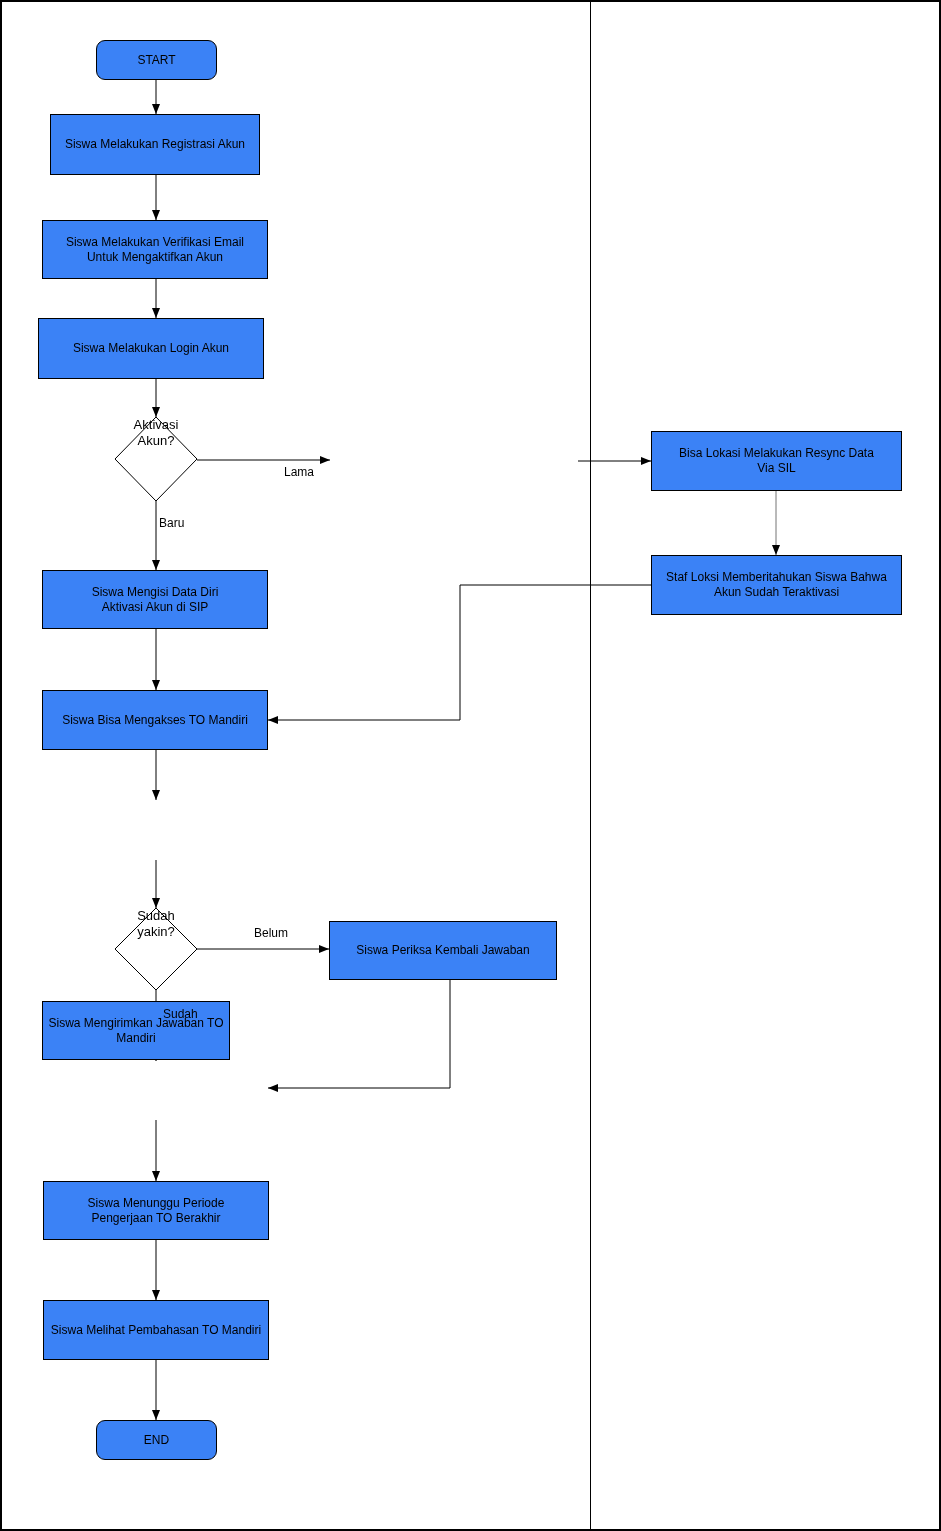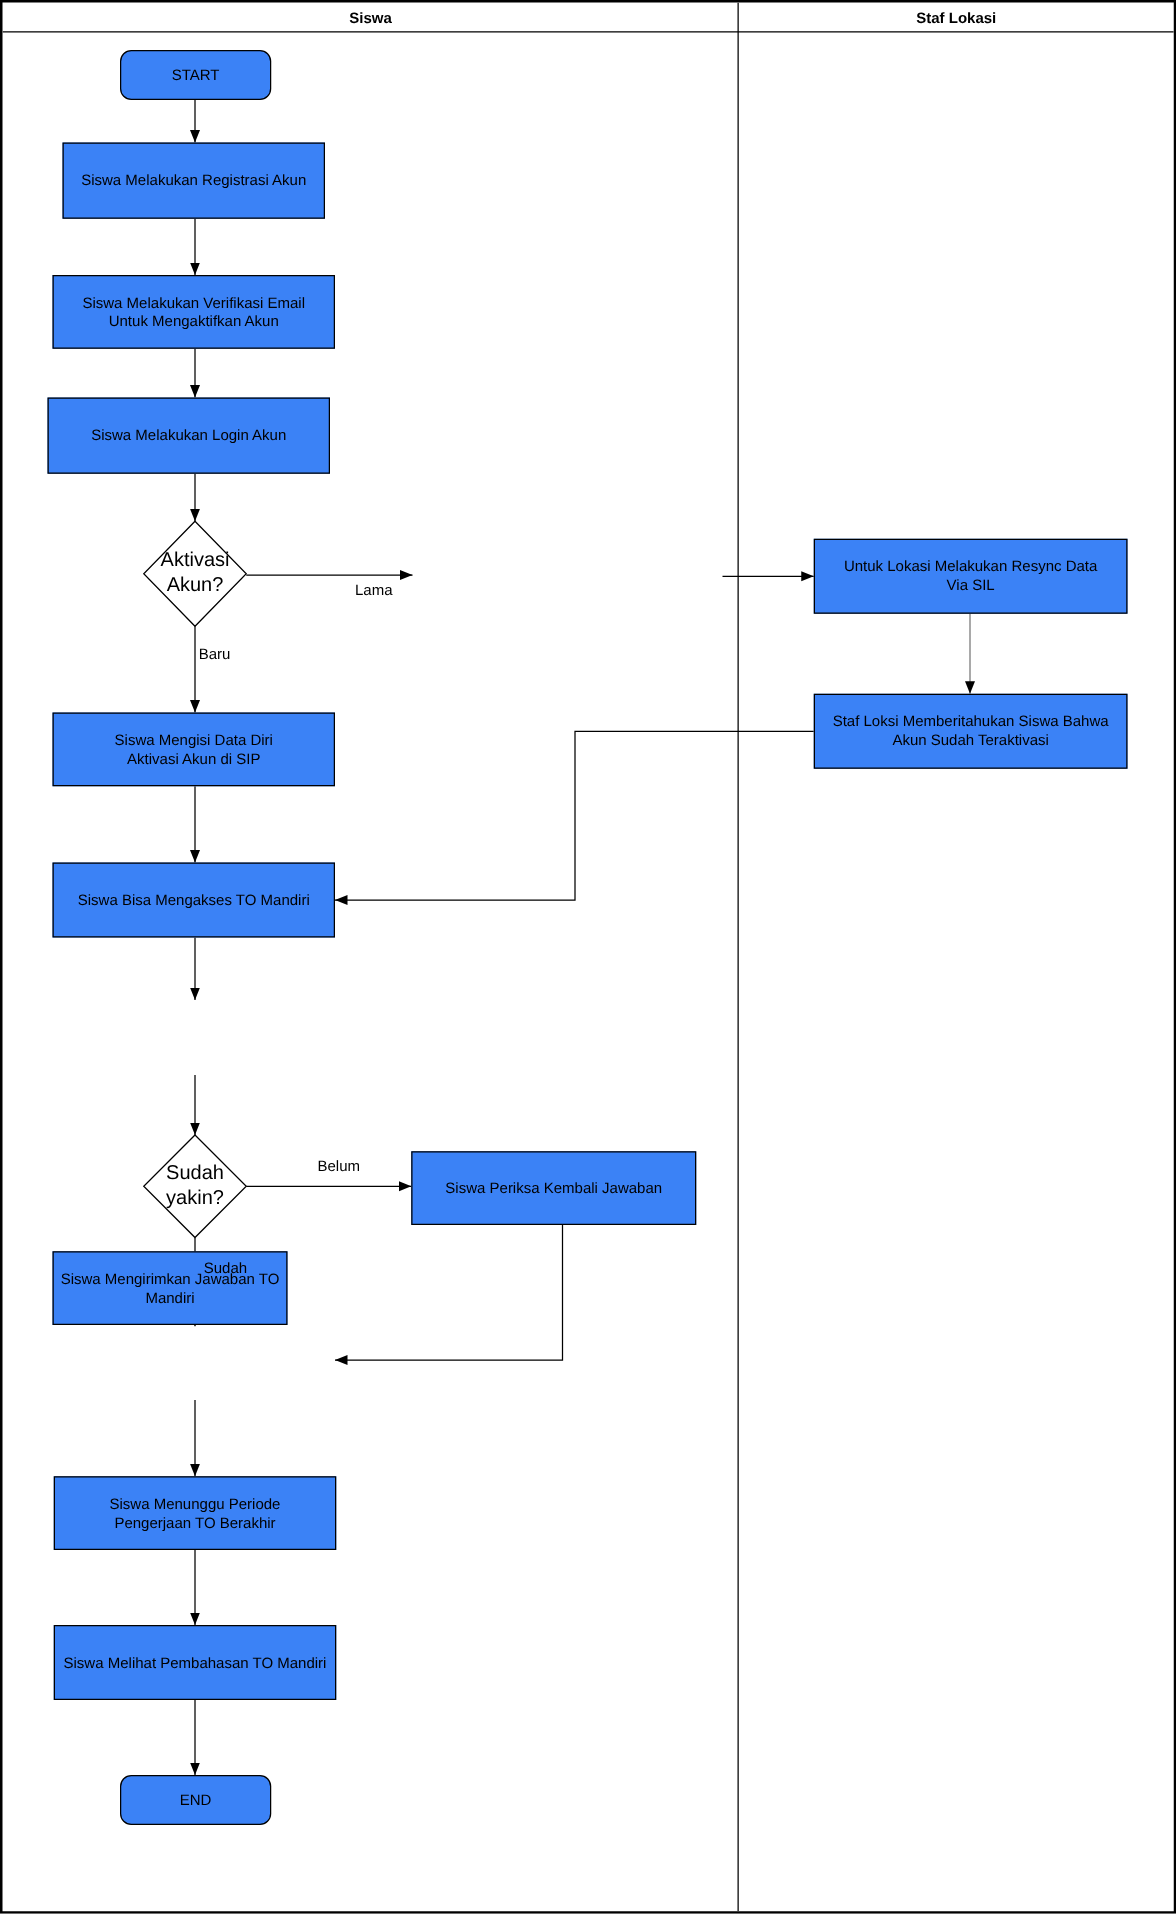--- a/index.html
+++ b/index.html
@@ -52,48 +52,39 @@
     text-align: center;
     font-size: 12px;
     line-height: 1.25;
     white-space: pre-line;
     padding: 2px;
   }
   .node.terminator { border-radius: 9px; }
   .decision-label {
     position: absolute;
     display: flex;
-    align-items: center;
     justify-content: center;
     text-align: center;
-    font-size: 16px;
+    font-size: 13px;
     line-height: 1.25;
     white-space: pre-line;
     pointer-events: none;
   }
   .edge-label {
     position: absolute;
     font-size: 12px;
     line-height: 1.1;
     white-space: nowrap;
   }
 </style>
 </head>
 <body>
 
 <div class="canvas">
 
-  <div class="lane-header">
-    <div class="lane-header-cell siswa">
-      <span>Siswa</span>
-    </div>
-    <div class="lane-header-cell staf">
-      <span>Staf Lokasi</span>
-    </div>
-  </div>
   <div class="lane-divider"></div>
 
   <svg class="edges-layer" width="937" height="1527" viewBox="0 0 937 1527">
     <defs>
       <marker id="arrow" markerUnits="userSpaceOnUse" markerWidth="11" markerHeight="9" refX="10" refY="4" orient="auto">
         <path d="M0,0 L10,4 L0,8 z" fill="#000000"></path>
       </marker>
     </defs>
     <g stroke="#000000" stroke-width="1" fill="none">
       <line x1="154" y1="78" x2="154" y2="112" marker-end="url(#arrow)"></line>
@@ -136,21 +127,21 @@
     <span>Siswa Melakukan Login Akun</span>
   </div>
 
   <div class="decision-label" style="left:113px;top:415px;width:82px;height:84px">
     <span>Aktivasi
 Akun?</span>
   </div>
 
 
   <div class="node" style="left:649px;top:429px;width:251px;height:60px">
-    <span>Untuk Lokasi Melakukan Resync Data
+    <span>Bisa Lokasi Melakukan Resync Data
 Via SIL</span>
   </div>
 
   <div class="node" style="left:649px;top:553px;width:251px;height:60px">
     <span>Staf Loksi Memberitahukan Siswa Bahwa
 Akun Sudah Teraktivasi</span>
   </div>
 
   <div class="node" style="left:40px;top:568px;width:226px;height:59px">
     <span>Siswa Mengisi Data Diri

